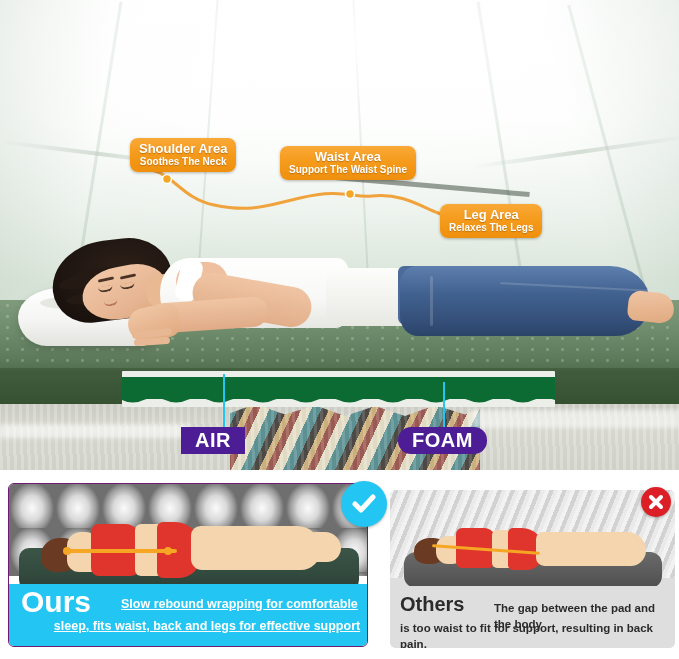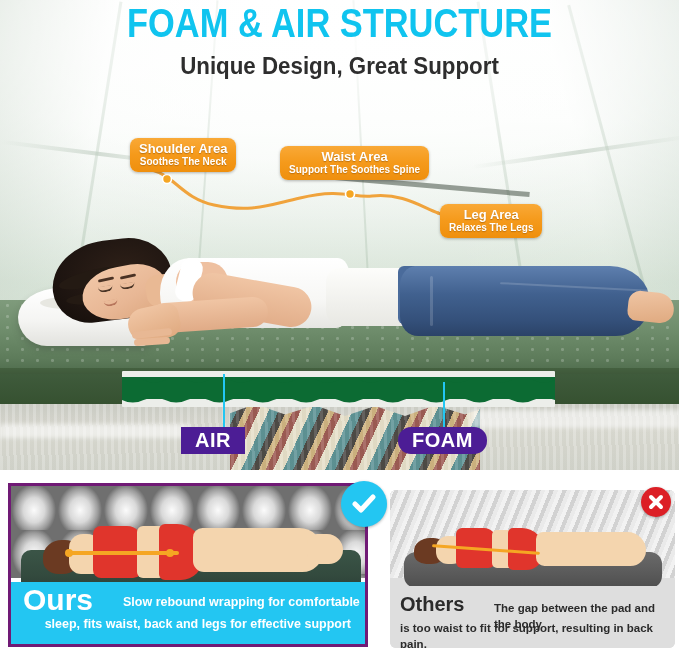--- a/index.html
+++ b/index.html
@@ -170,21 +170,21 @@
   .tag{
     position:absolute;background:#4c1d95;color:#ffffff;
     font-weight:bold;font-size:20px;line-height:22px;
     padding:2px 14px 3px 14px;z-index:33;letter-spacing:.5px;
   }
   .leader{position:absolute;width:2px;background:#23c6f2;z-index:32;}
 
   
   .cmp-ours{
     position:absolute;left:8px;top:483px;width:360px;height:164px;
-    border:3px solid #701a75;border-radius:0;overflow:hidden;z-index:20;box-sizing:border-box;
+    border:1px solid #701a75;border-radius:6px;overflow:hidden;z-index:20;box-sizing:border-box;
   }
   .cmp-others{
     position:absolute;left:390px;top:490px;width:285px;height:158px;
     border-radius:6px;overflow:hidden;z-index:18;box-sizing:border-box;
     background:#dedede;
   }
   .foam-tex{
     position:absolute;left:0;top:0;width:100%;height:92px;
     background:
       radial-gradient(ellipse 22px 26px at 50% 55%, #fbfbfb 0%, #d9d9d9 48%, #9a9a9a 82%, #6f6f6f 100%);
@@ -211,21 +211,21 @@
   .ours-band{
     position:absolute;left:0;bottom:0;width:100%;height:62px;background:#23c6f2;
   }
   .others-band{
     position:absolute;left:0;bottom:0;width:100%;height:62px;background:#dedede;
   }
   .big-word-ours{
     position:absolute;left:12px;top:2px;color:#ffffff;font-weight:bold;font-size:30px;line-height:32px;
   }
   .desc-ours{
-    position:absolute;left:0;top:0;width:100%;color:#ffffff;font-weight:bold;font-size:12.5px;line-height:17px;
+    position:absolute;left:0;top:0;width:100%;color:#ffffff;font-weight:bold;font-size:12.5px;line-height:17px;text-decoration:underline;
   }
   .big-word-others{
     position:absolute;left:10px;top:4px;color:#2b2b2b;font-weight:bold;font-size:20px;line-height:29px;
   }
   .desc-others{
     position:absolute;left:0;top:0;width:100%;color:#2b2b2b;font-weight:bold;font-size:11.5px;line-height:16px;
   }
   .badge{
     position:absolute;border-radius:50%;z-index:36;
     display:flex;align-items:center;justify-content:center;
@@ -320,54 +320,50 @@
     <div class="leader" style="left:223px;top:374px;height:54px;"></div>
     <div class="leader" style="left:443px;top:382px;height:46px;"></div>
   </div>
 
   <div class="callout" style="left:130px;top:138px;">
     <span class="c-title">Shoulder Area</span>
     <span class="c-sub">Soothes The Neck</span>
   </div>
   <div class="callout" style="left:280px;top:146px;">
     <span class="c-title">Waist Area</span>
-    <span class="c-sub">Support The Soothes Spine</span>
+    <span class="c-sub">Support The Waist Spine</span>
   </div>
   <div class="callout" style="left:440px;top:204px;">
     <span class="c-title">Leg Area</span>
     <span class="c-sub">Relaxes The Legs</span>
   </div>
 
   <div class="tag" style="left:181px;top:427px;">AIR</div>
   <div class="tag" style="left:398px;top:427px;border-radius:13px;">FOAM</div>
 
-  <div class="header-zone">
-    <div class="main-title">FOAM &amp; AIR STRUCTURE</div>
-    <div class="sub-title">Unique Design, Great Support</div>
-  </div>
 
   <div class="cmp-ours">
     <div class="foam-tex"></div>
     <div class="ours-mat"></div>
 
     <div class="ill hairb" style="left:32px;top:54px;width:38px;height:34px;border-radius:50% 42% 48% 40%;"></div>
     <div class="ill sk" style="left:58px;top:48px;width:34px;height:40px;border-radius:14px 16px 10px 12px;"></div>
     <div class="ill swim" style="left:82px;top:40px;width:50px;height:52px;border-radius:8px 16px 10px 8px;"></div>
     <div class="ill sk" style="left:126px;top:40px;width:28px;height:52px;border-radius:6px;"></div>
     <div class="ill swim" style="left:148px;top:38px;width:44px;height:56px;border-radius:6px 26px 22px 6px;"></div>
     <div class="ill sk" style="left:182px;top:42px;width:130px;height:44px;border-radius:12px 30px 26px 14px;"></div>
     <div class="ill sk" style="left:296px;top:48px;width:36px;height:30px;border-radius:10px 16px 14px 10px;"></div>
     <div class="ill" style="left:58px;top:65px;width:110px;height:4px;background:#f5a623;border-radius:3px;"></div>
     <div class="ill" style="left:155px;top:65px;width:8px;height:8px;background:#f5a623;border-radius:50%;margin-top:-2px;"></div>
     <div class="ill" style="left:54px;top:63px;width:8px;height:8px;background:#f5a623;border-radius:50%;"></div>
 
     <div class="ours-band">
       <div class="big-word-ours">Ours</div>
       <div class="desc-ours" style="left:112px;top:12px;width:240px;text-align:left;">Slow rebound wrapping for comfortable</div>
-      <div class="desc-ours" style="left:0;top:34px;width:340px;text-align:right;">sleep, fits waist, back and legs for effective support</div>
+      <div class="desc-ours" style="left:28px;top:34px;width:340px;text-align:center;">sleep, fits waist, back and legs for effective support</div>
     </div>
   </div>
 
   <div class="cmp-others">
     <div class="flat-tex"></div>
     <div class="others-mat"></div>
 
     <div class="ill hairb" style="left:24px;top:48px;width:32px;height:26px;border-radius:50% 40% 46% 38%;"></div>
     <div class="ill sk" style="left:46px;top:46px;width:28px;height:28px;border-radius:12px;"></div>
     <div class="ill swim" style="left:66px;top:38px;width:40px;height:40px;border-radius:6px 12px 8px 6px;"></div>

